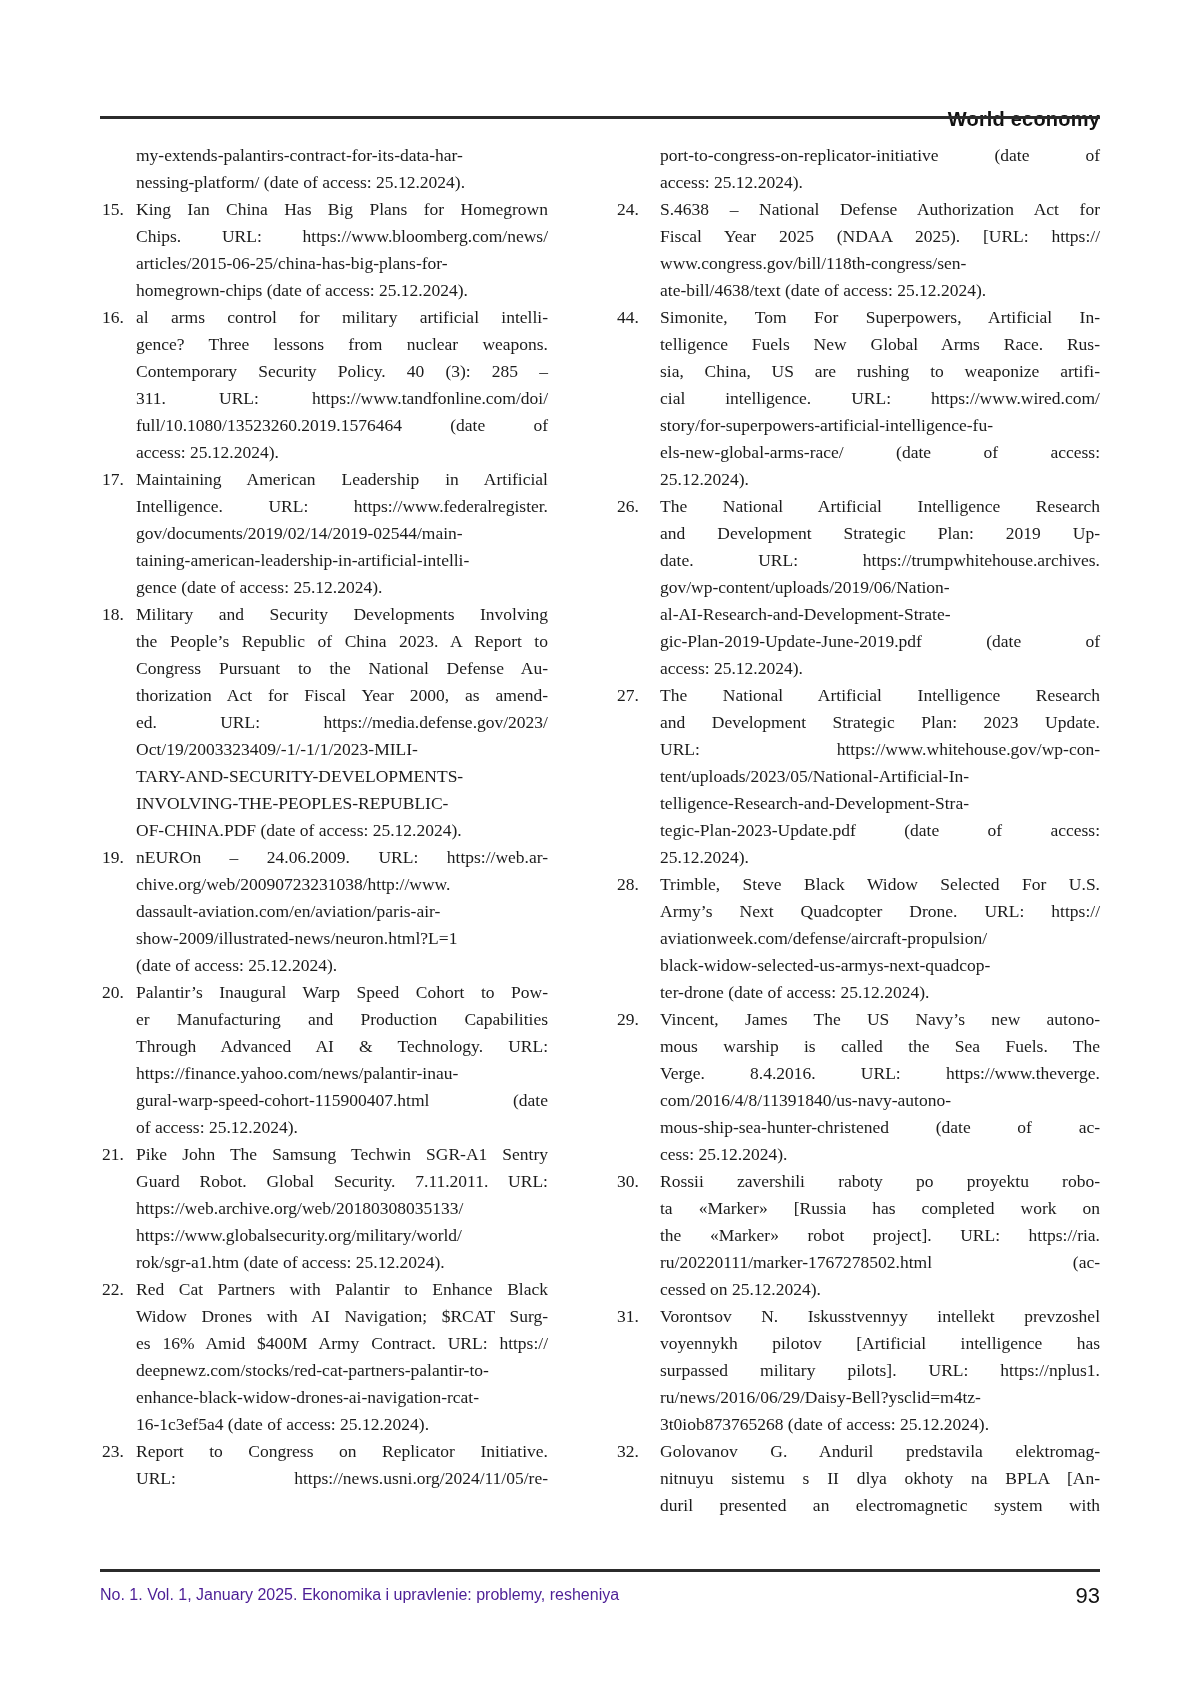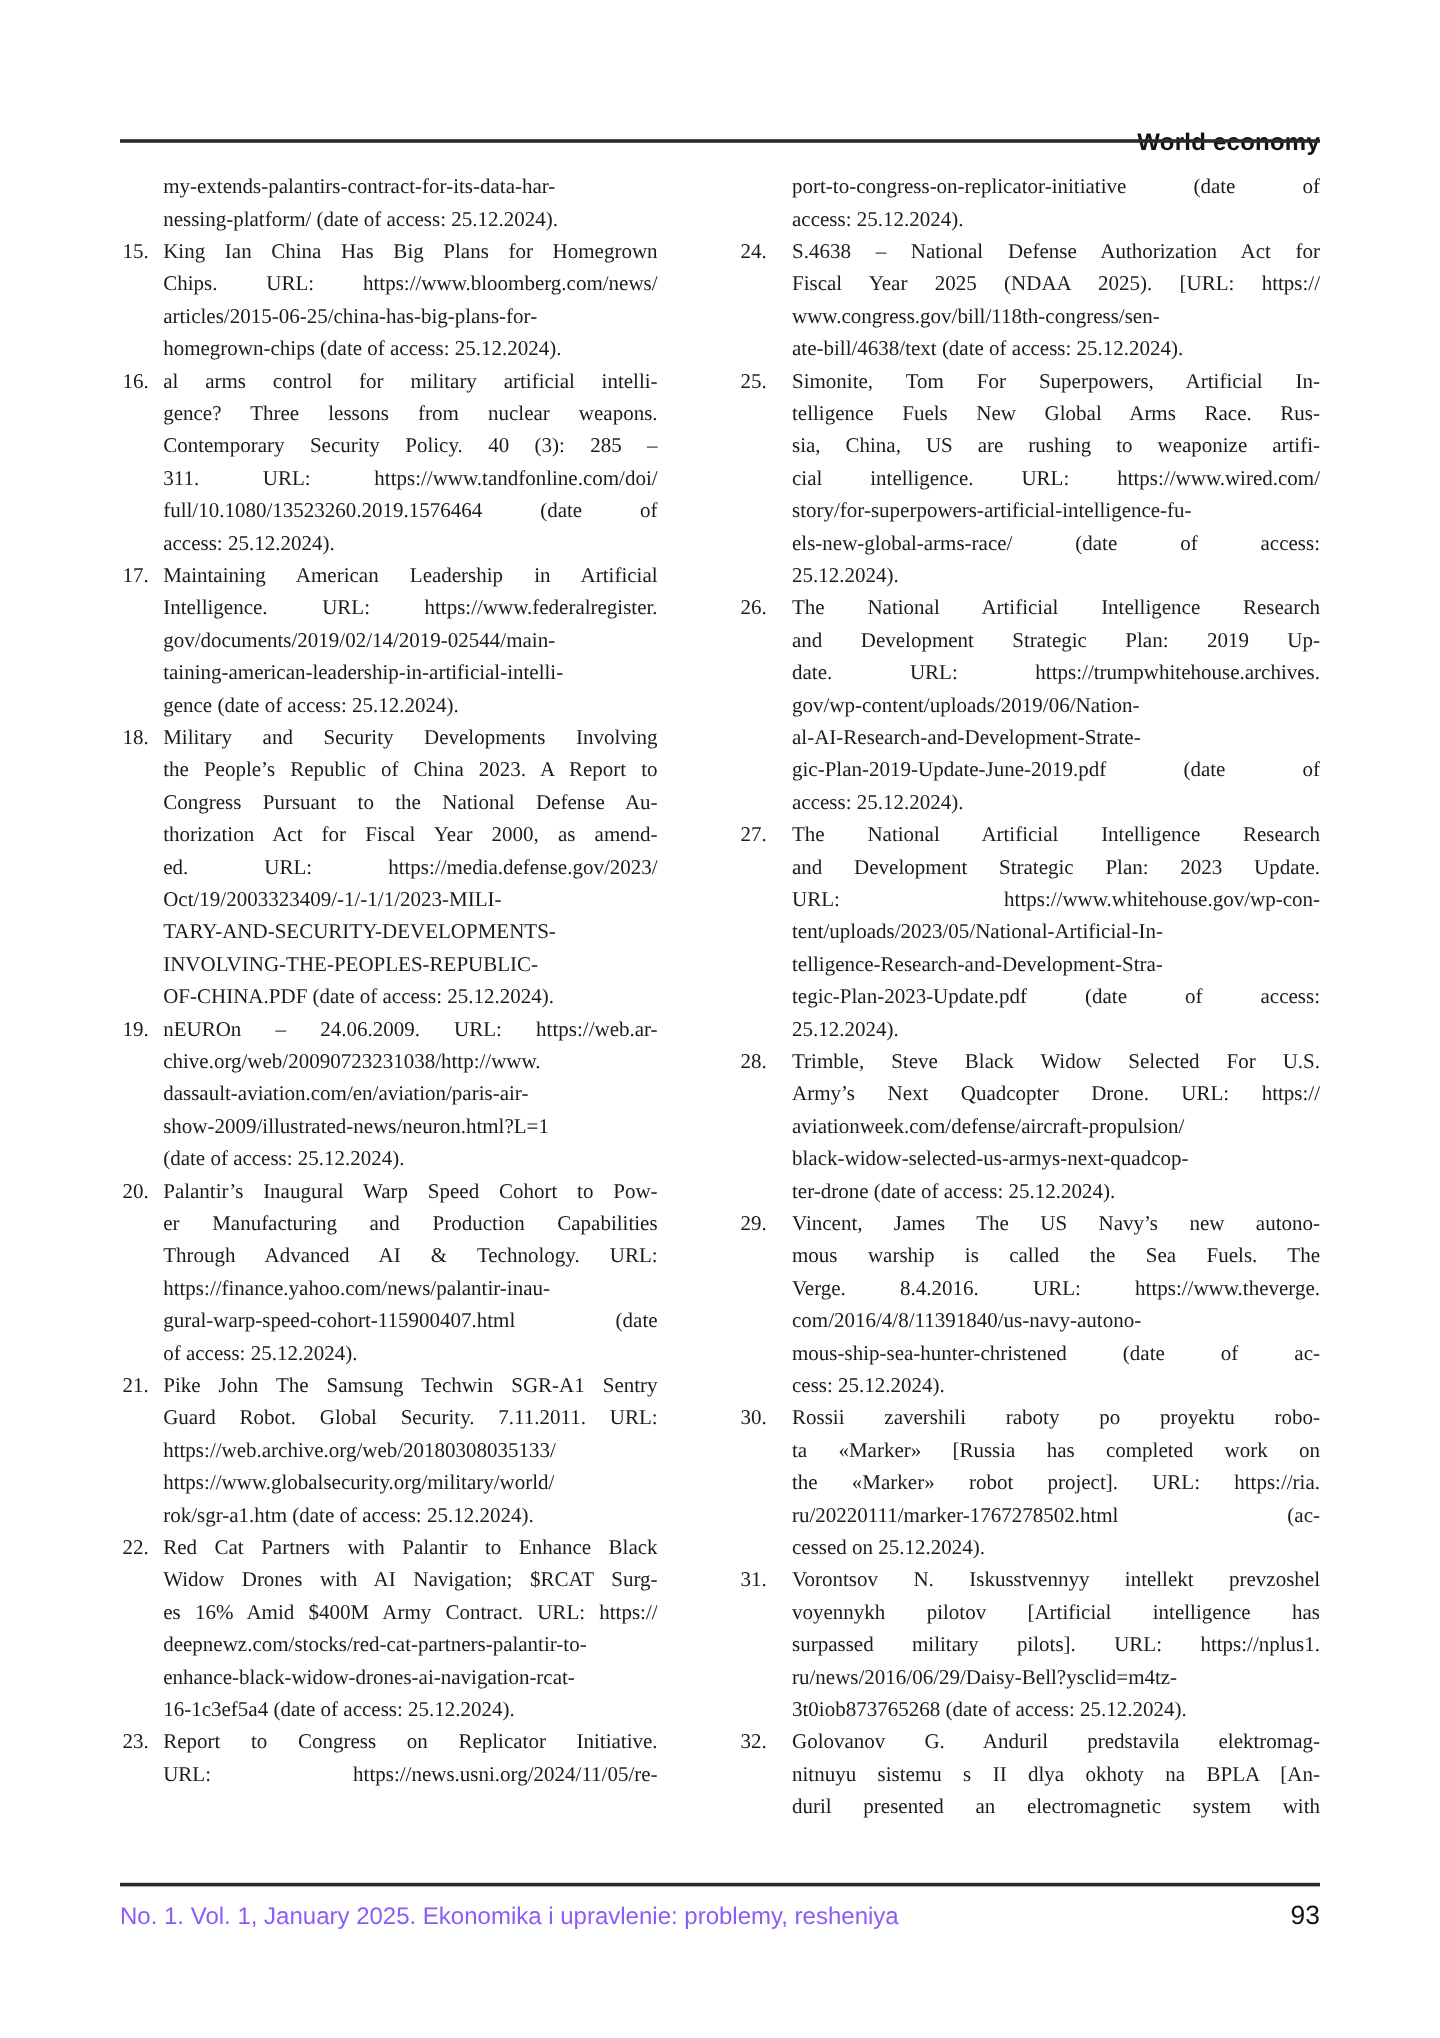--- a/index.html
+++ b/index.html
@@ -47,22 +47,22 @@
   .ref-line{
     text-align:justify;
     text-align-last:justify;
   }
   .ref-line.last{text-align-last:left;}
   .footer-journal{
     position:absolute;
     left:100px;
     top:1586px;
     font-family:"Liberation Sans", sans-serif;
-    font-size:20px;
-    color:#8b5cf6;
+    font-size:16px;
+    color:#4c1d95;
   }
   .footer-page{
     position:absolute;
     right:100px;
     top:1583px;
     font-family:"Liberation Sans", sans-serif;
     font-size:22px;
     color:#111;
   }
 </style>
@@ -163,21 +163,21 @@
         <div class="ref-line last">access: 25.12.2024).</div>
       </div>
       <div class="ref-item">
         <span class="ref-num">24.</span>
         <div class="ref-line">S.4638 – National Defense Authorization Act for</div>
         <div class="ref-line">Fiscal Year 2025 (NDAA 2025). [URL: https://</div>
         <div class="ref-line">www.congress.gov/bill/118th-congress/sen-</div>
         <div class="ref-line last">ate-bill/4638/text (date of access: 25.12.2024).</div>
       </div>
       <div class="ref-item">
-        <span class="ref-num">25.</span>
+        <span class="ref-num">44.</span>
         <div class="ref-line">Simonite, Tom For Superpowers, Artificial In-</div>
         <div class="ref-line">telligence Fuels New Global Arms Race. Rus-</div>
         <div class="ref-line">sia, China, US are rushing to weaponize artifi-</div>
         <div class="ref-line">cial intelligence. URL: https://www.wired.com/</div>
         <div class="ref-line">story/for-superpowers-artificial-intelligence-fu-</div>
         <div class="ref-line">els-new-global-arms-race/ (date of access:</div>
         <div class="ref-line last">25.12.2024).</div>
       </div>
       <div class="ref-item">
         <span class="ref-num">26.</span>

